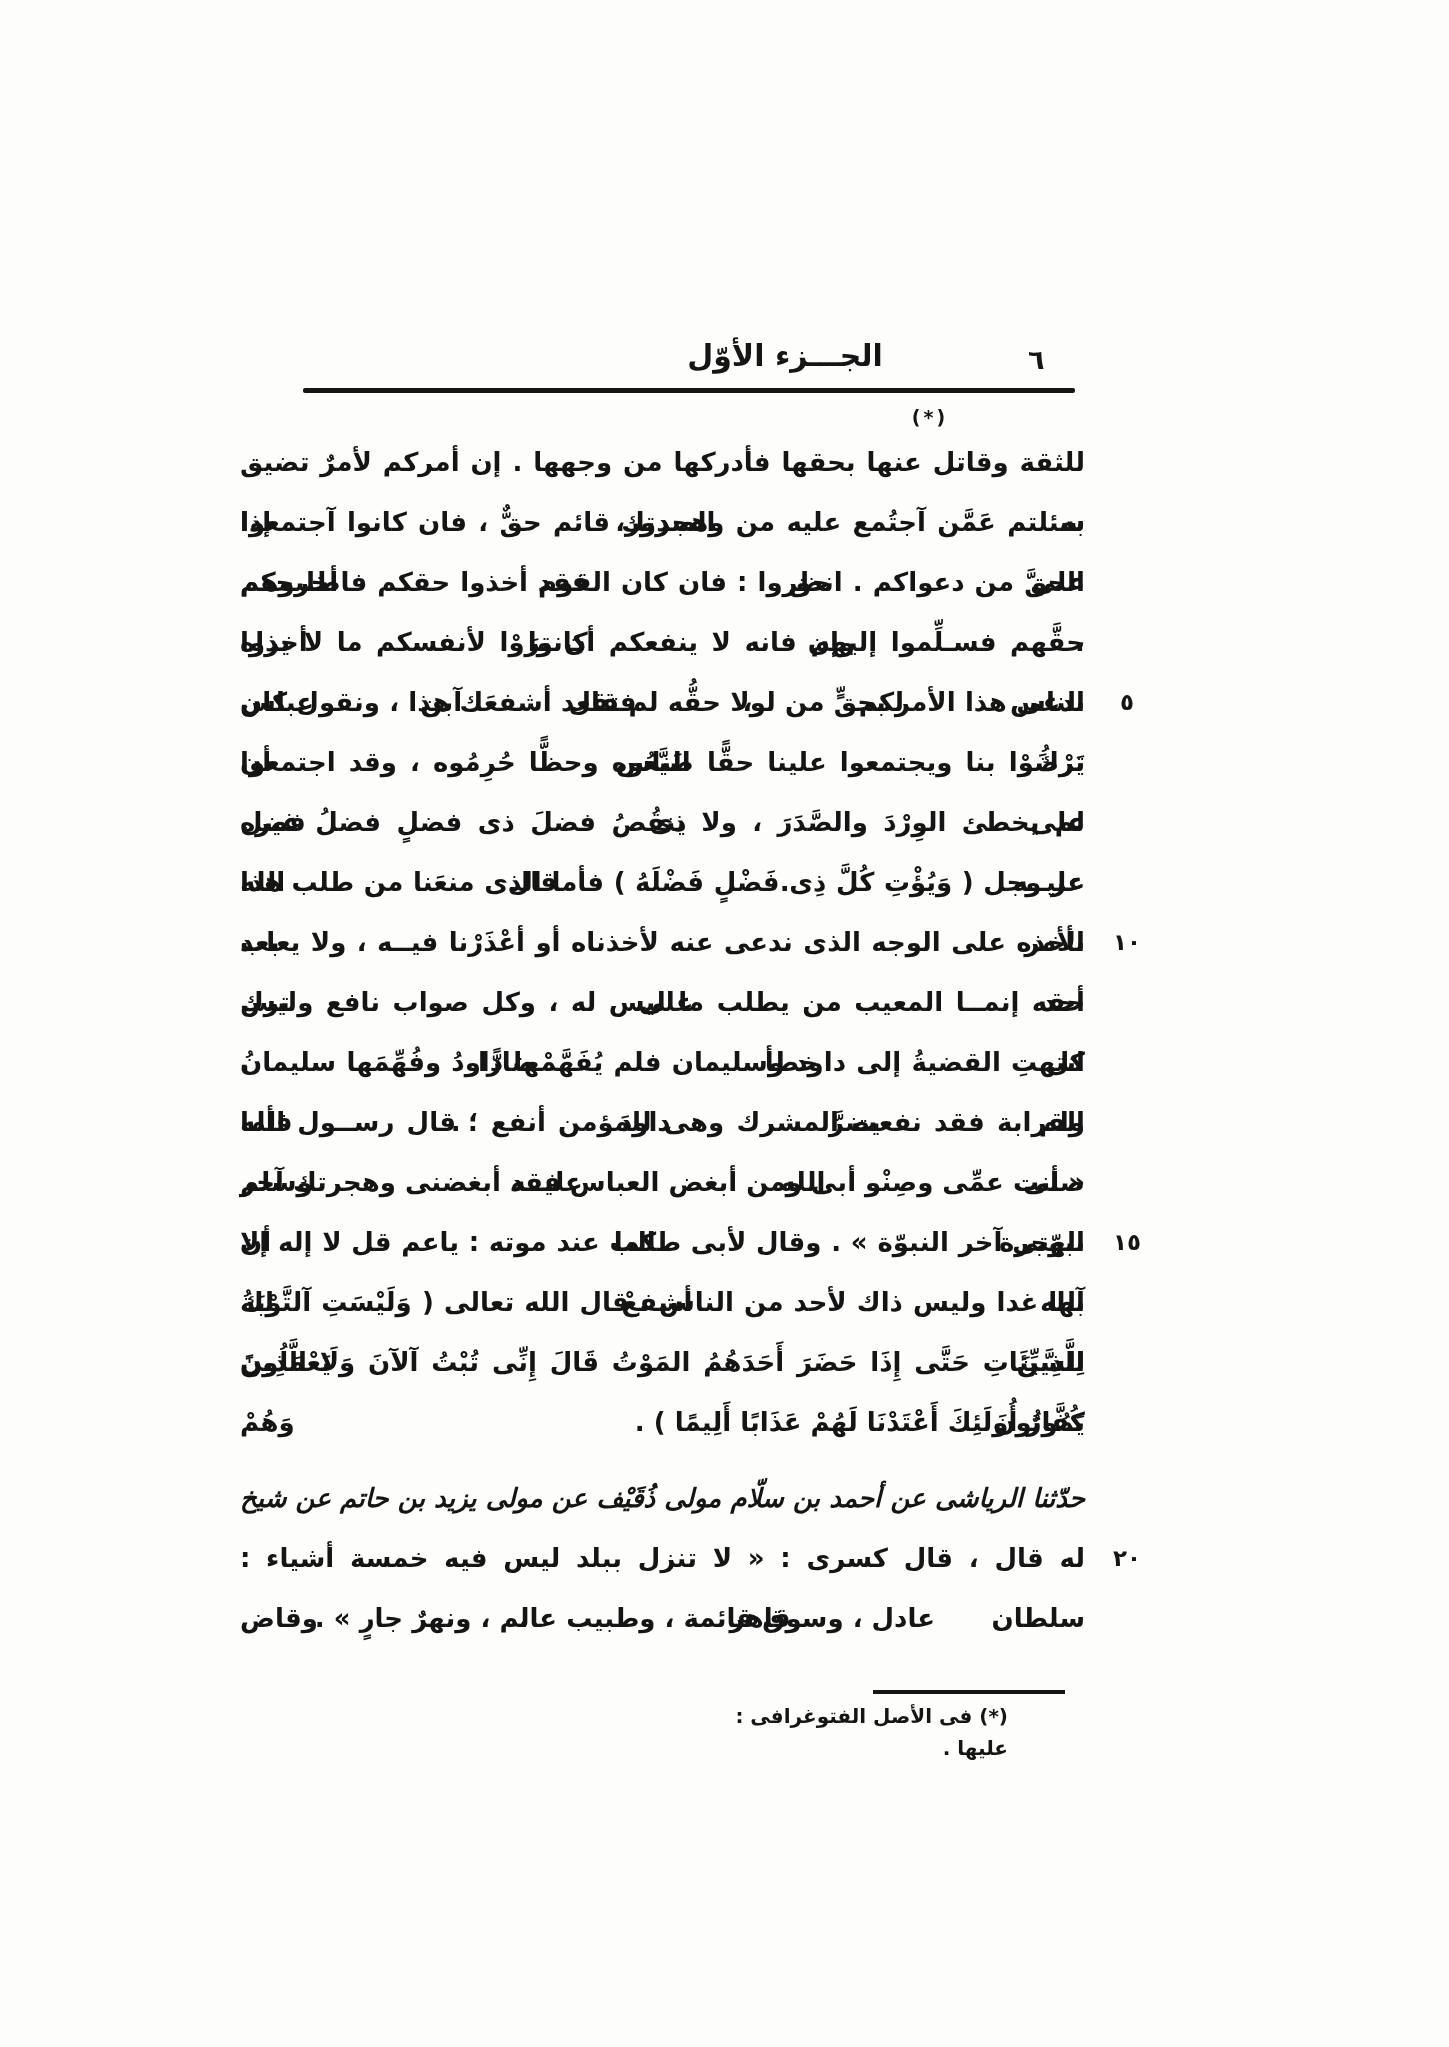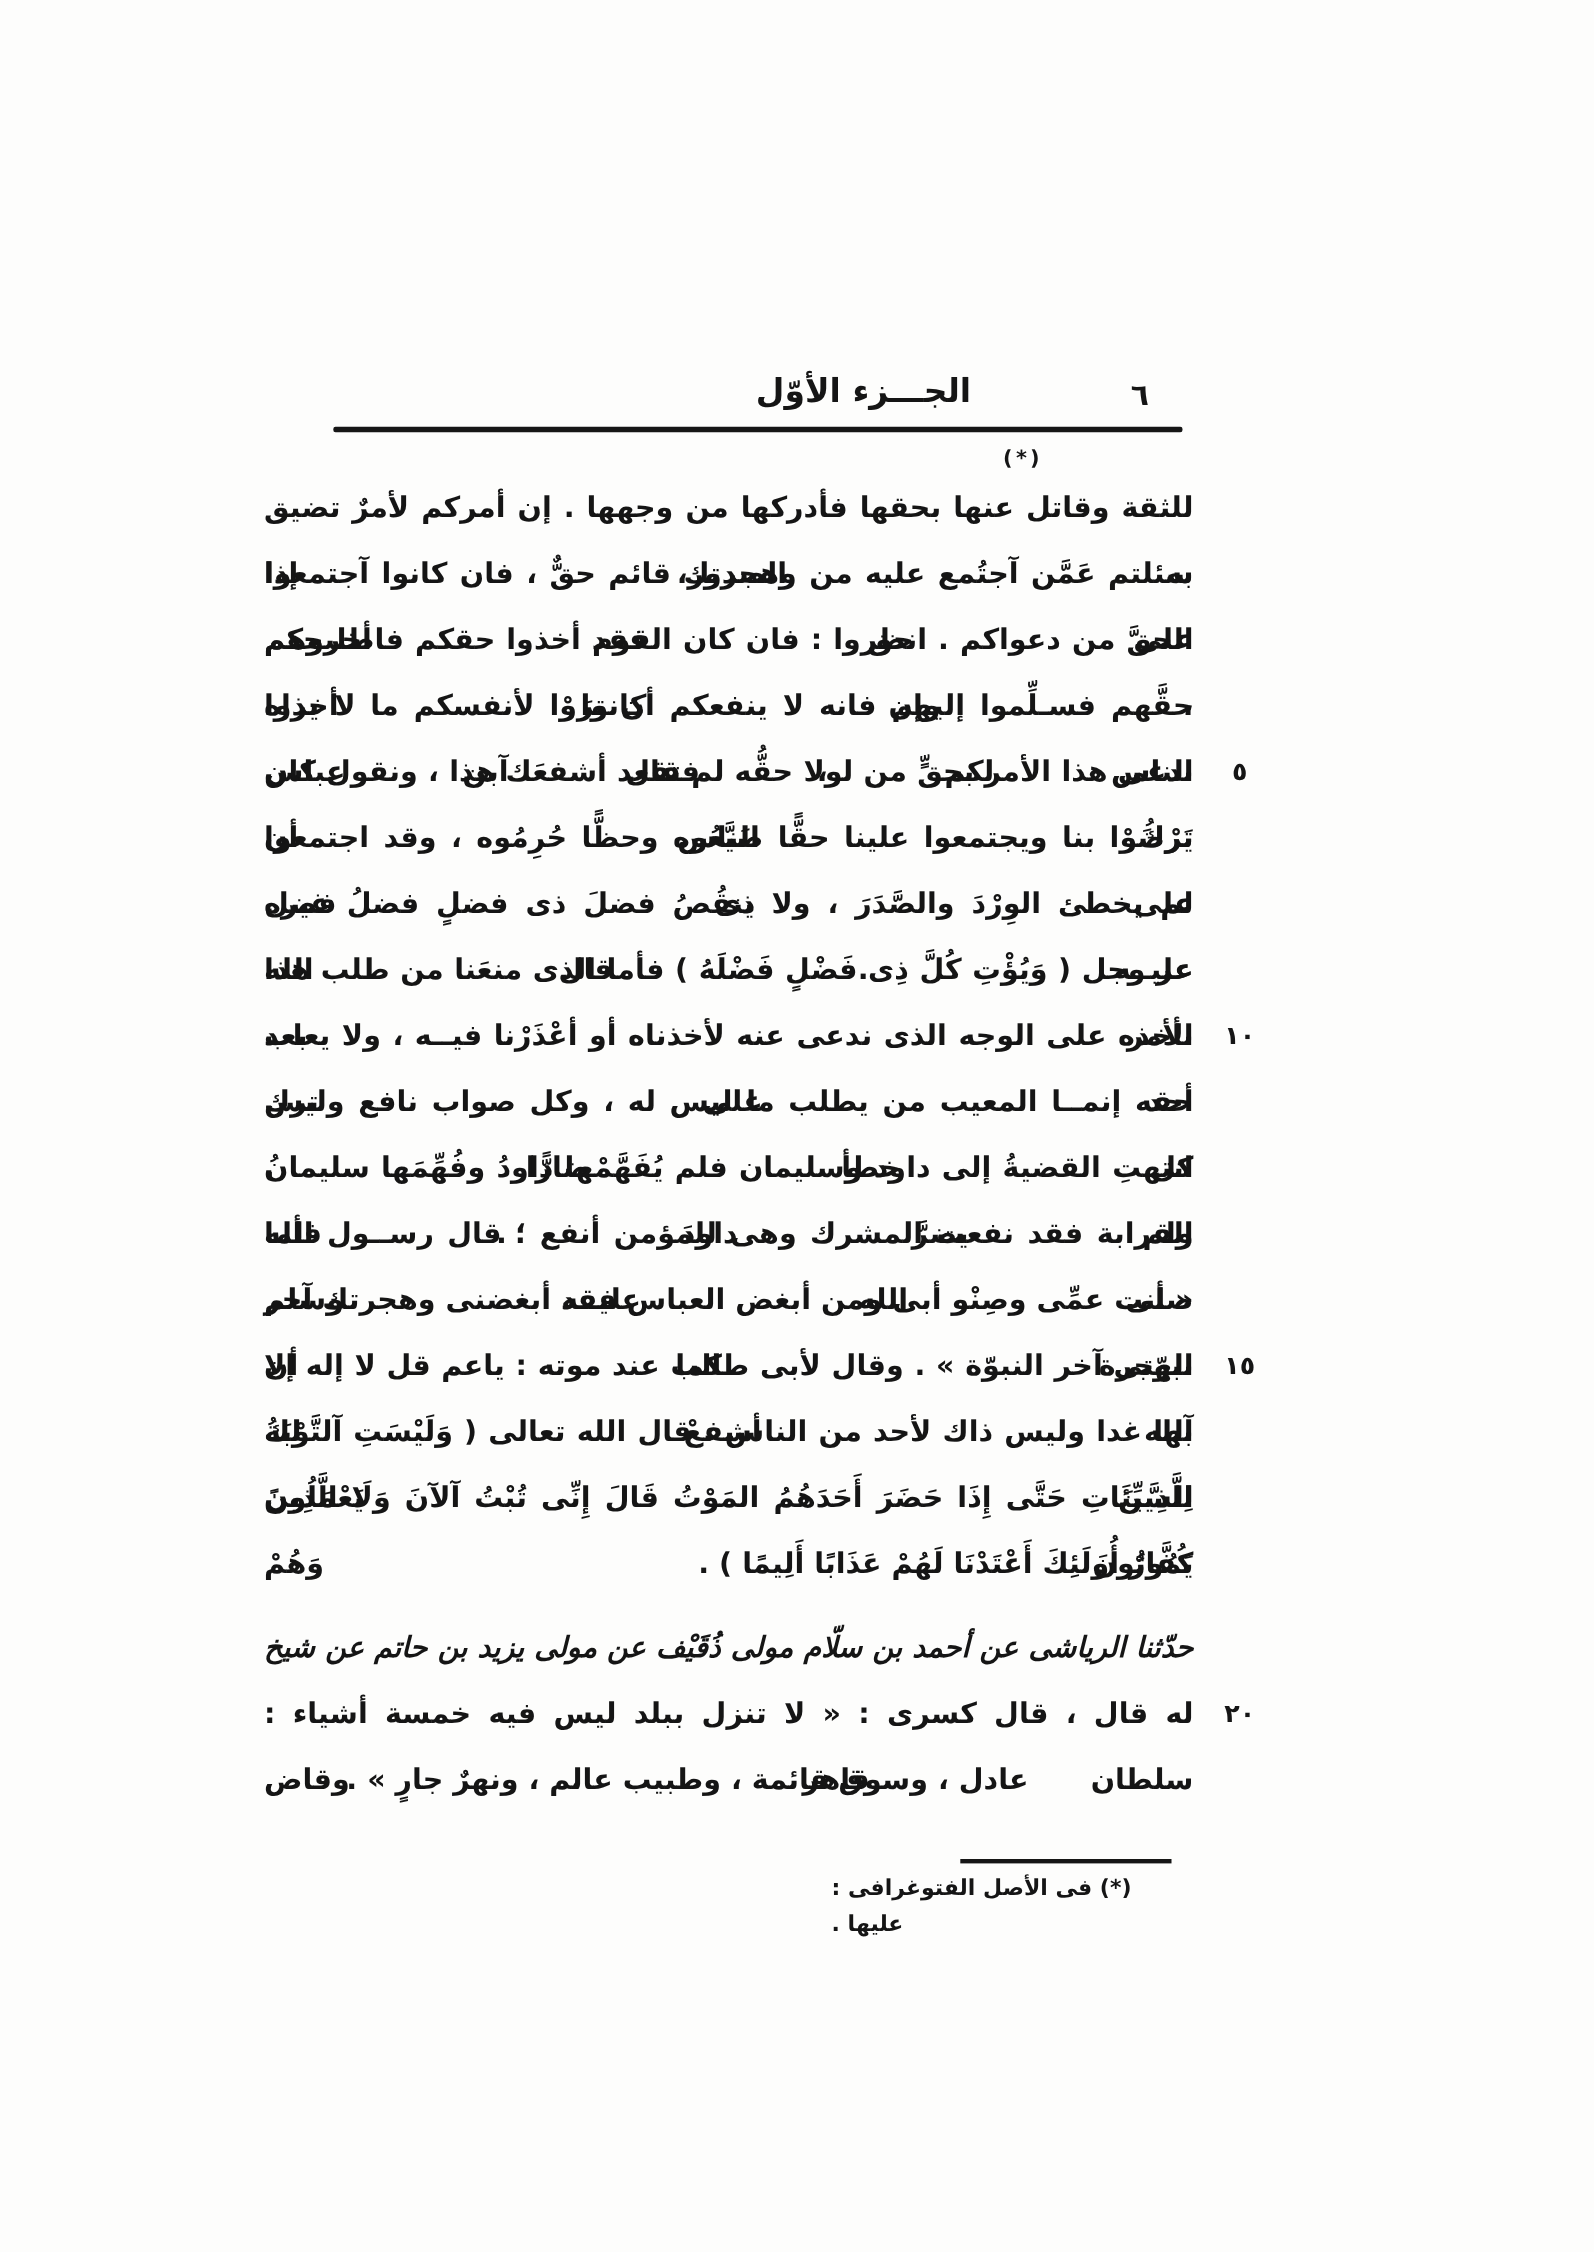--- a/index.html
+++ b/index.html
@@ -102,25 +102,25 @@
   .fn-rule {
     position: absolute;
     left: 873px;
     top: 1690px;
     width: 192px;
     height: 4px;
     background: #161616;
   }
   .footnote {
     position: absolute;
-    left: 756px;
+    left: 716px;
     top: 1700px;
     width: 292px;
     direction: rtl;
-    text-align: left;
+    text-align: right;
     font-size: 20px;
     font-weight: bold;
     line-height: 32px;
   }
 </style>
 </head>
 <body>
 
 <div class="page">
 

